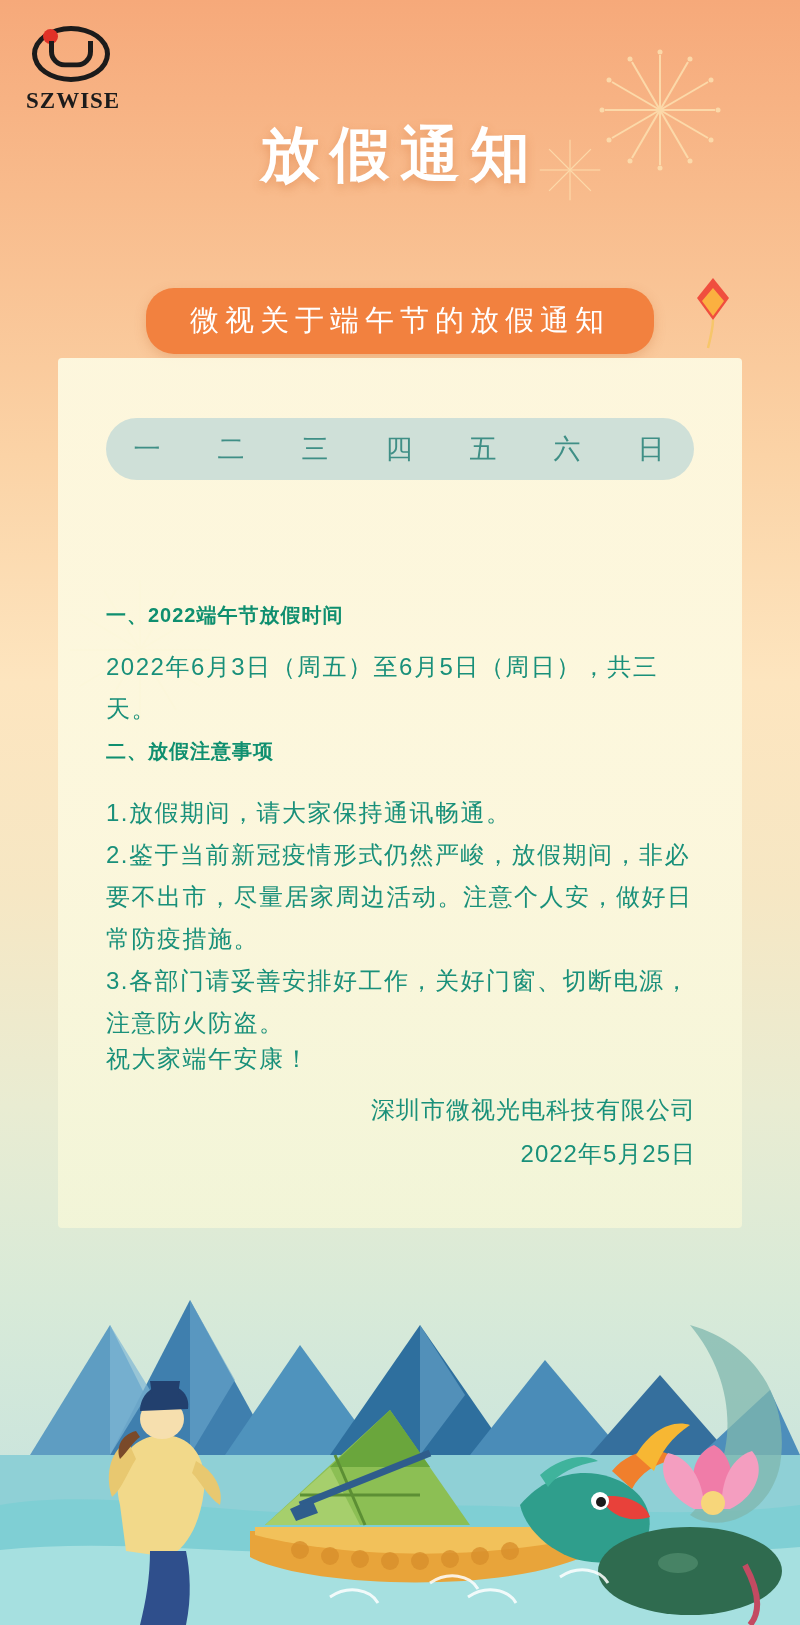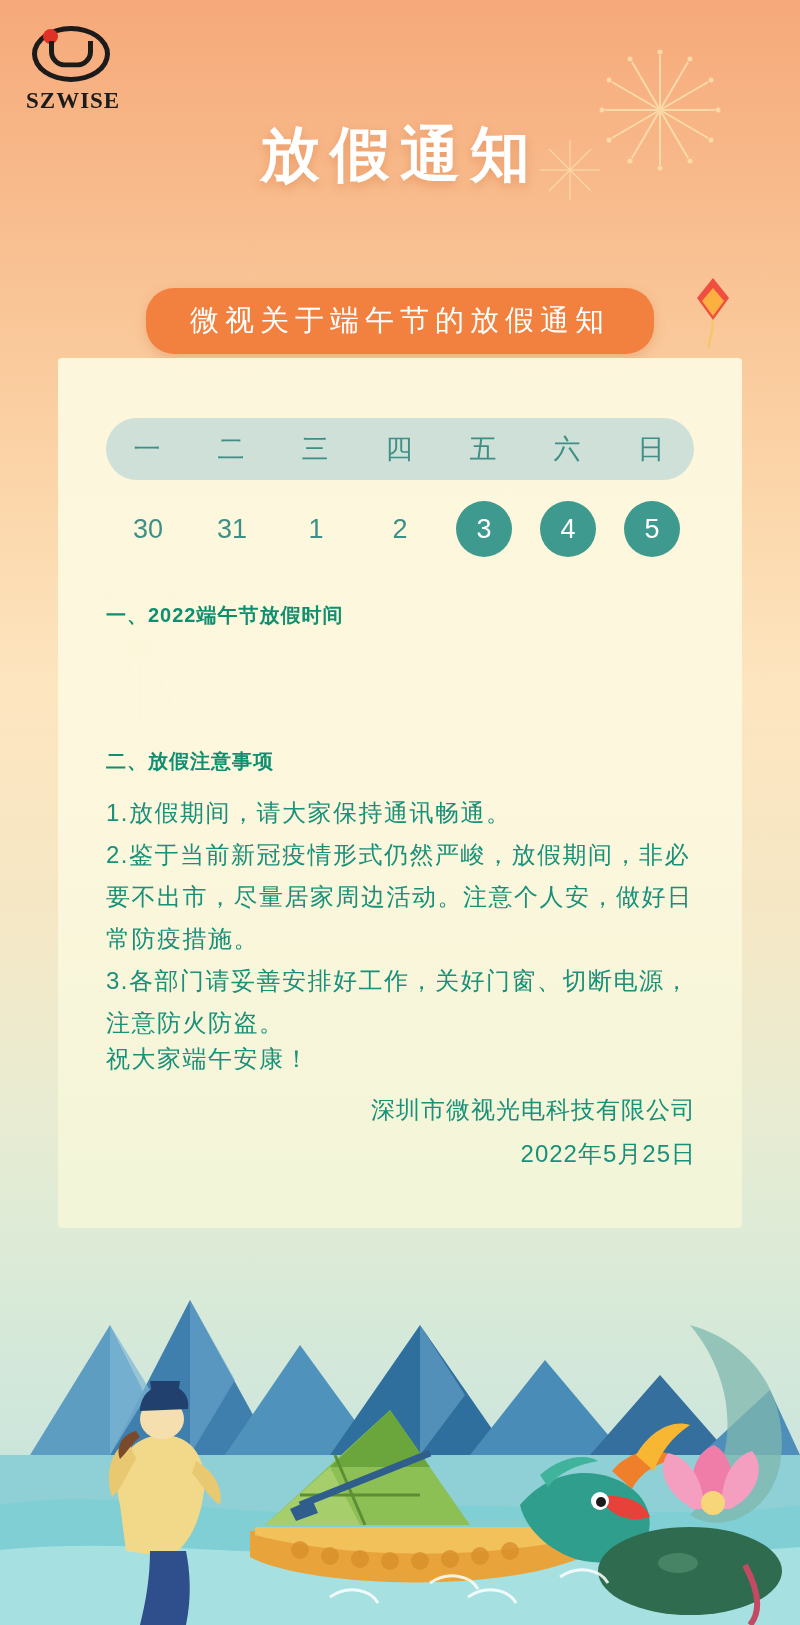--- a/index.html
+++ b/index.html
@@ -171,21 +171,21 @@
     position: absolute;
     left: 48px;
     width: 596px;
     font-size: 24px;
     line-height: 42px;
     color: #19907a;
     letter-spacing: 1.5px;
   }
   #sec1-title { top: 244px; }
   #sec1-body  { top: 288px; }
-  #sec2-title { top: 390px; }
+  #sec2-title { top: 380px; }
   #sec2-body  { top: 434px; }
   #wish       { top: 680px; }
   .sign {
     position: absolute;
     right: 46px;
     text-align: left;
     font-size: 24px;
     color: #19907a;
     letter-spacing: 1px;
   }
@@ -293,45 +293,23 @@
     <div class="cal-head">
       <span>一</span>
       <span>二</span>
       <span>三</span>
       <span>四</span>
       <span>五</span>
       <span>六</span>
       <span>日</span>
     </div>
 
-    <div class="cal-row">
-      <div class="day">
-          <span>30</span>
-        </div>
-      <div class="day">
-          <span>31</span>
-        </div>
-      <div class="day">
-          <span>1</span>
-        </div>
-      <div class="day">
-          <span>2</span>
-        </div>
-      <div class="day hl">
-          <span>3</span>
-        </div>
-      <div class="day hl">
-          <span>4</span>
-        </div>
-      <div class="day hl">
-          <span>5</span>
-        </div>
-    </div>
 
     <div class="sec-title" id="sec1-title">一、2022端午节放假时间</div>
+    <div class="para" id="sec1-body">2022年6月3日（周五）至6月5日（周日），共三天。</div>
 
     <div class="sec-title" id="sec2-title">二、放假注意事项</div>
     <div class="para" id="sec2-body" style="white-space: pre-line;">1.放假期间，请大家保持通讯畅通。
 2.鉴于当前新冠疫情形式仍然严峻，放假期间，非必要不出市，尽量居家周边活动。注意个人安，做好日常防疫措施。
 3.各部门请妥善安排好工作，关好门窗、切断电源，注意防火防盗。</div>
 
     <div class="para" id="wish">祝大家端午安康！</div>
 
     <div class="sign" id="sign-company">深圳市微视光电科技有限公司</div>
     <div class="sign" id="sign-date">2022年5月25日</div>

